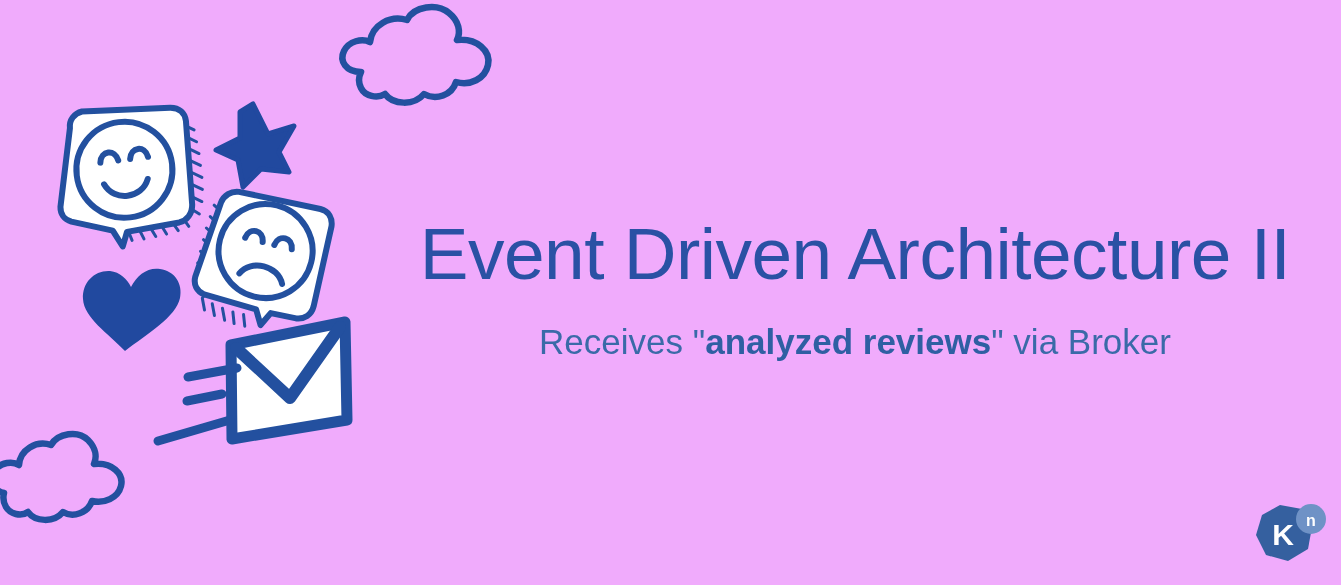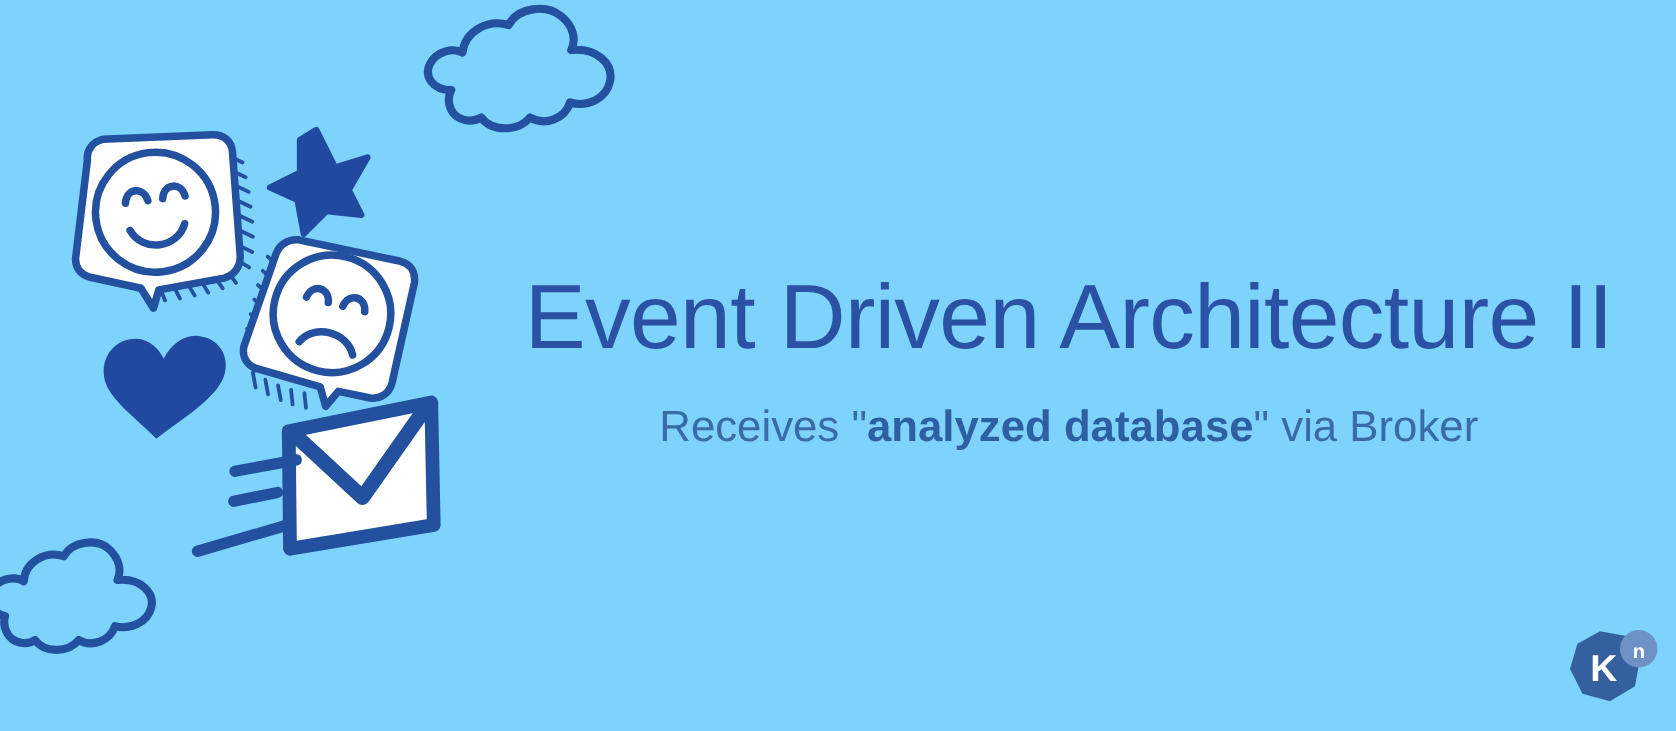--- a/index.html
+++ b/index.html
@@ -7,21 +7,21 @@
     padding: 0;
     background: #ffffff;
   }
   body {
     font-family: "Liberation Sans", sans-serif;
   }
   #slide {
     position: relative;
     width: 1341px;
     height: 585px;
-    background: #7dd3fc;
+    background: #f0abfc;
     overflow: hidden;
   }
 
   
   #illustration {
     position: absolute;
     left: 0;
     top: 0;
     width: 520px;
     height: 585px;
@@ -224,21 +224,21 @@
     <g stroke="#23509f" stroke-width="9" stroke-linecap="round" fill="none">
       <line x1="188" y1="377" x2="237" y2="368"></line>
       <line x1="187" y1="401" x2="222" y2="394"></line>
       <line x1="158" y1="441" x2="230" y2="420"></line>
     </g>
   </svg>
 
   <div id="text-block">
     <h1 id="slide-title">Event Driven Architecture II</h1>
     <div id="slide-subtitle">
-      <span class="sub-line"><span>Receives "</span><b>analyzed database</b><span>" via Broker</span></span>
+      <span class="sub-line"><span>Receives "</span><b>analyzed reviews</b><span>" via Broker</span></span>
     </div>
   </div>
 
   <svg id="logo" viewBox="0 0 76 66" width="76" height="66" xmlns="http://www.w3.org/2000/svg">
     <g>
       <path d="M26 2 L48 6 L58 24 L54 46 L34 58 L12 52 L2 32 L8 12 Z" fill="#35609f"></path>
     </g>
     <text x="29" y="42" text-anchor="middle" font-family="Liberation Sans, sans-serif" font-size="30" font-weight="700" fill="#ffffff">K</text>
     <g>
       <circle cx="57" cy="16" r="15" fill="#6f92c6"></circle>

